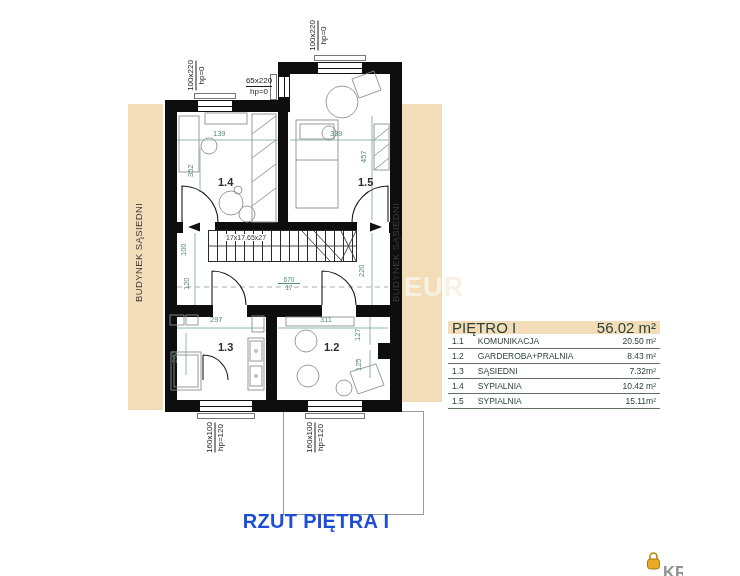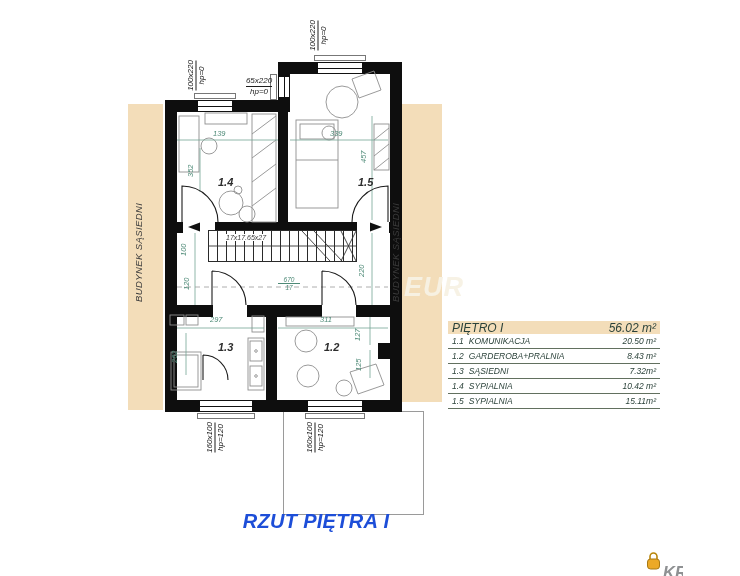--- a/index.html
+++ b/index.html
@@ -1,17 +1,17 @@
 <!DOCTYPE html>
 <html><head>
 <meta charset="utf-8">
 <style>
   html,body{margin:0;padding:0;background:#fff;}
   .canvas{position:relative;width:683px;height:576px;background:#fff;overflow:hidden;
-          font-family:"Liberation Sans",sans-serif;font-style:italic;}
+          font-family:"Liberation Sans",sans-serif;}
   .beige{position:absolute;background:#f3ddb9;}
   .wall{position:absolute;background:#0e0e0e;z-index:4;}
   .gap{position:absolute;background:#fff;z-index:5;}
   .win-h{position:absolute;background:#fff;border-top:1.5px solid #111;border-bottom:1.5px solid #111;box-sizing:border-box;z-index:6;}
   .win-h::after{content:'';position:absolute;left:0;right:0;top:50%;height:1px;background:#111;}
   .win-v{position:absolute;background:#fff;border-left:1.5px solid #111;border-right:1.5px solid #111;box-sizing:border-box;z-index:6;}
   .win-v::after{content:'';position:absolute;top:0;bottom:0;left:50%;width:1px;background:#111;}
   .sill{position:absolute;background:#fff;border:1px solid #777;box-sizing:border-box;z-index:3;}
   .overlay{position:absolute;left:0;top:0;z-index:7;}
   .rot{transform:rotate(-90deg);transform-origin:left bottom;}
@@ -23,24 +23,24 @@
   .stairs{position:absolute;left:208px;top:230px;width:149px;height:32px;border:1px solid #2a2a2a;box-sizing:border-box;
           background:repeating-linear-gradient(90deg,#fff 0 8px,#2a2a2a 8px 9px);z-index:6;}
   .stairs-label{position:absolute;left:224px;top:234px;font-size:7px;color:#3a3a3a;background:#fff;padding:0 2px;z-index:8;}
   .frac{position:absolute;left:278px;top:276px;width:22px;text-align:center;font-size:6.5px;line-height:7px;color:#4e8a77;z-index:8;}
   .frac .top{border-bottom:0.8px solid #4e8a77;}
   .balcony{position:absolute;left:283px;top:411px;width:141px;height:104px;border:1px solid #9a9a9a;box-sizing:border-box;z-index:2;}
   .watermark{position:absolute;left:404px;top:272px;font-size:27px;font-weight:700;letter-spacing:1px;
              color:rgba(247,241,228,0.95);z-index:9;}
   .legend{position:absolute;left:448px;top:321px;width:212px;z-index:8;color:#2b423a;}
   .legend-header{display:flex;justify-content:space-between;align-items:center;background:#f3ddb9;
-                 height:13px;padding:0 4px;font-size:12px;}
+                 height:13px;padding:0 4px;font-size:15px;}
   .legend-row{display:flex;align-items:center;height:14px;padding:0 4px;font-size:8.5px;
               border-bottom:1px solid #62705f;}
-  .legend-row .num{margin-right:5px;}
+  .legend-row .num{margin-right:14px;}
   .legend-row .val{margin-left:auto;}
   .title{position:absolute;left:186px;top:510px;width:260px;text-align:center;font-size:20px;
          font-weight:600;color:#1d4ed8;letter-spacing:0.3px;z-index:8;}
   .logo{position:absolute;left:646px;top:538px;display:flex;align-items:center;gap:2px;z-index:8;}
   .logo-text{font-size:16.5px;font-weight:700;color:#8f9193;margin-top:25px;}
 </style>
 </head>
 <body>
 
 <div class="canvas">

